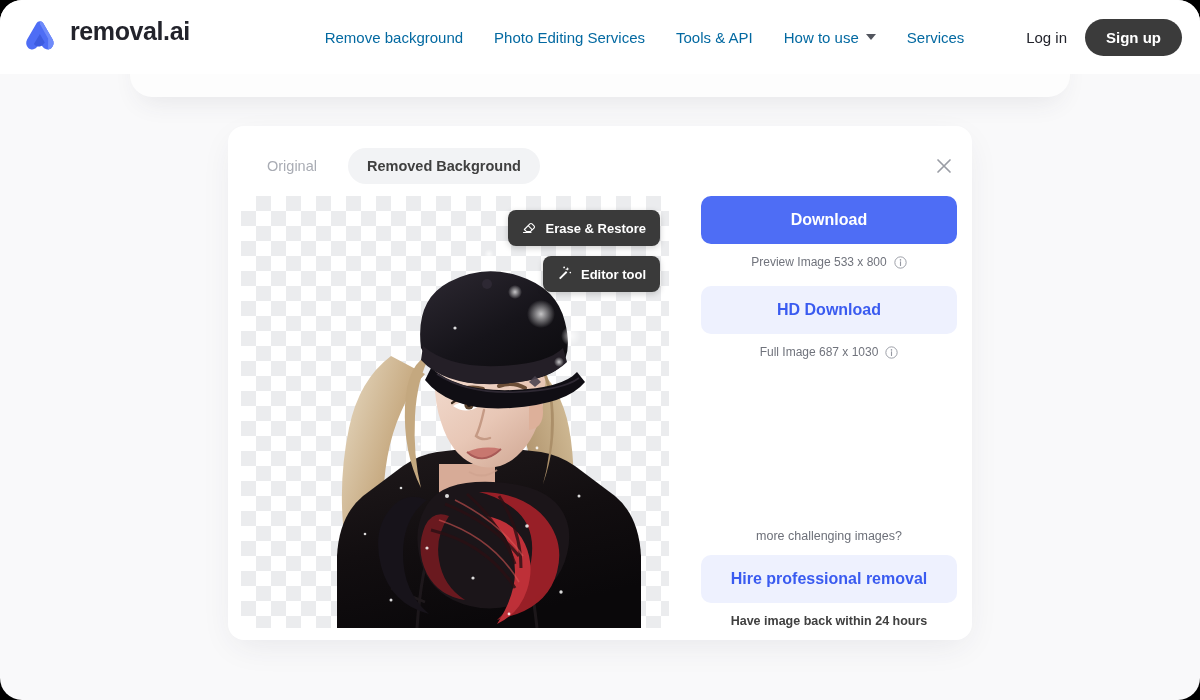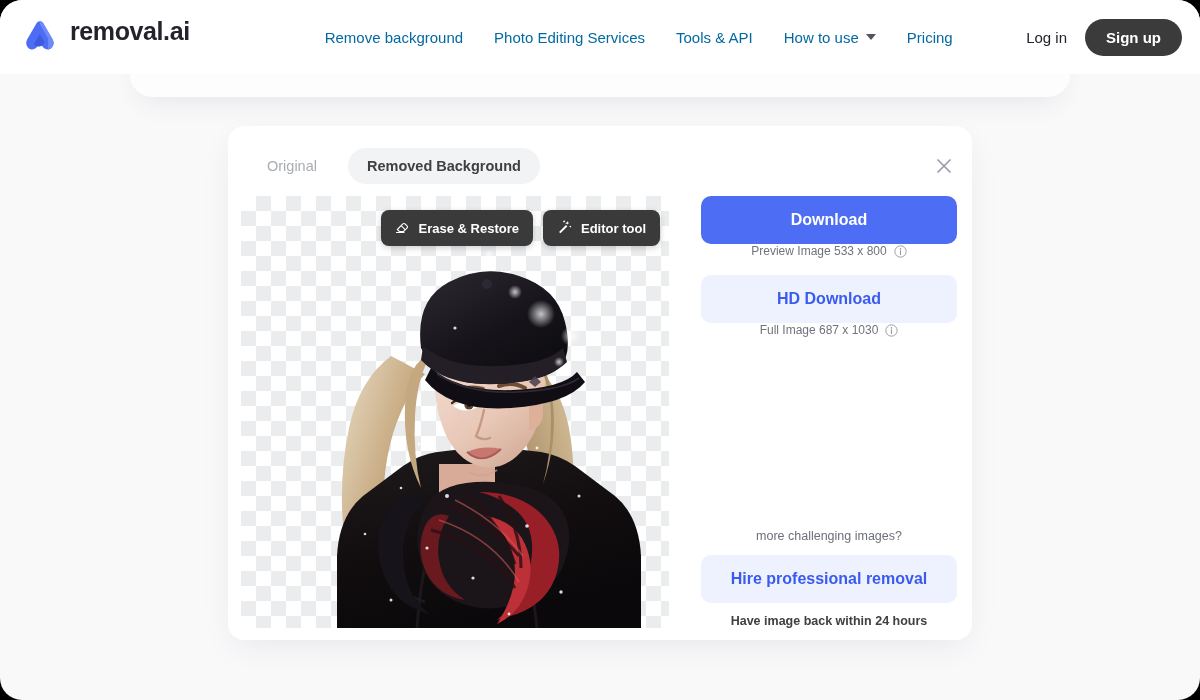--- a/index.html
+++ b/index.html
@@ -163,21 +163,21 @@
   .photo {
     position: absolute;
     left: 0; top: 0;
     width: 428px; height: 432px;
   }
   .tool-buttons {
     position: absolute;
     right: 9px;
     top: 14px;
     display: flex;
-    flex-direction: row;
+    flex-direction: column;
     align-items: flex-end;
     gap: 10px;
     z-index: 4;
   }
   .tool-btn {
     background: #3a3a3a;
     color: #ffffff;
     font-size: 13px;
     font-weight: bold;
     border: none;
@@ -226,20 +226,21 @@
     cursor: pointer;
     font-family: "Liberation Sans", sans-serif;
   }
   .caption {
     display: flex;
     align-items: center;
     justify-content: center;
     gap: 7px;
     font-size: 12px;
     color: #70737c;
+    margin-top: 11px;
     margin-bottom: 17px;
   }
   .info-icon { display:block; }
   .promo {
     position: absolute;
     left: 0;
     bottom: 0;
     width: 100%;
     text-align: center;
   }
@@ -283,21 +284,21 @@
         <span>Photo Editing Services</span>
       </span>
       <span class="nav-item">
         <span>Tools &amp; API</span>
       </span>
       <span class="nav-item">
         <span>How to use</span>
         <span class="caret"></span>
       </span>
       <span class="nav-item">
-        <span>Pricing</span>
+        <span>Services</span>
       </span>
     </nav>
 
     <div class="auth">
       <span class="login-link">Log in</span>
       <button class="signup-btn">Sign up</button>
     </div>
   </div>
 
   <div class="result-card">

